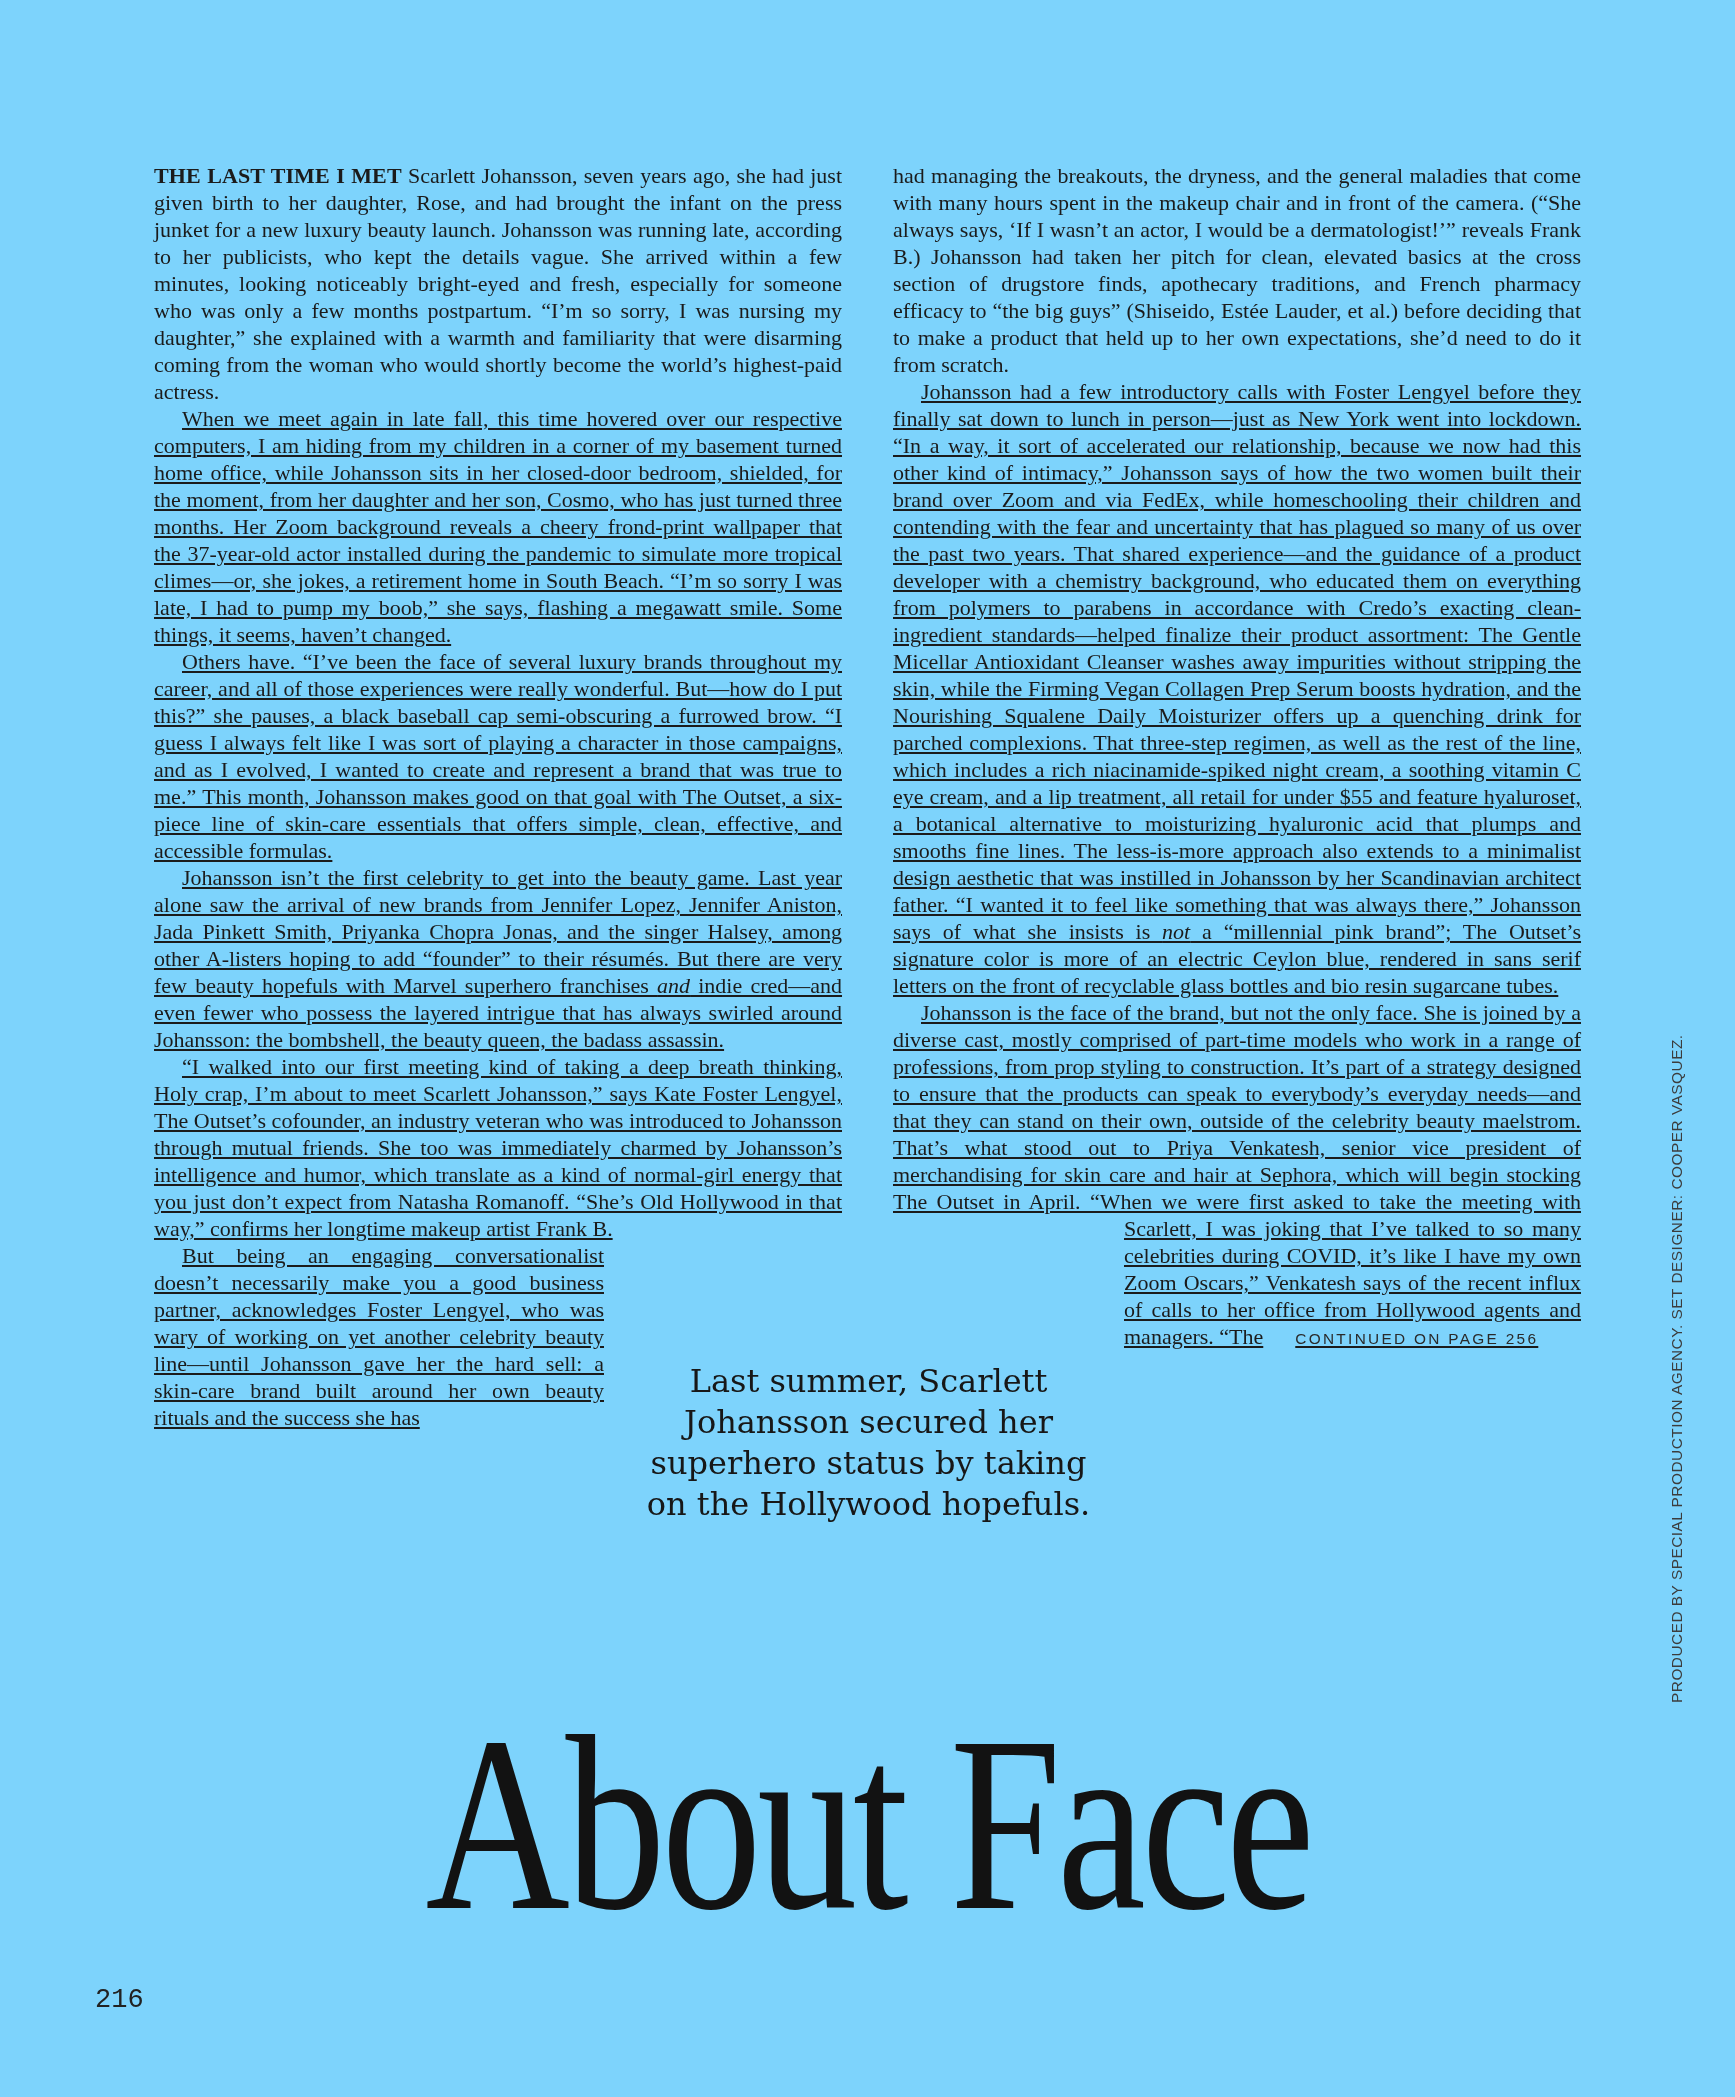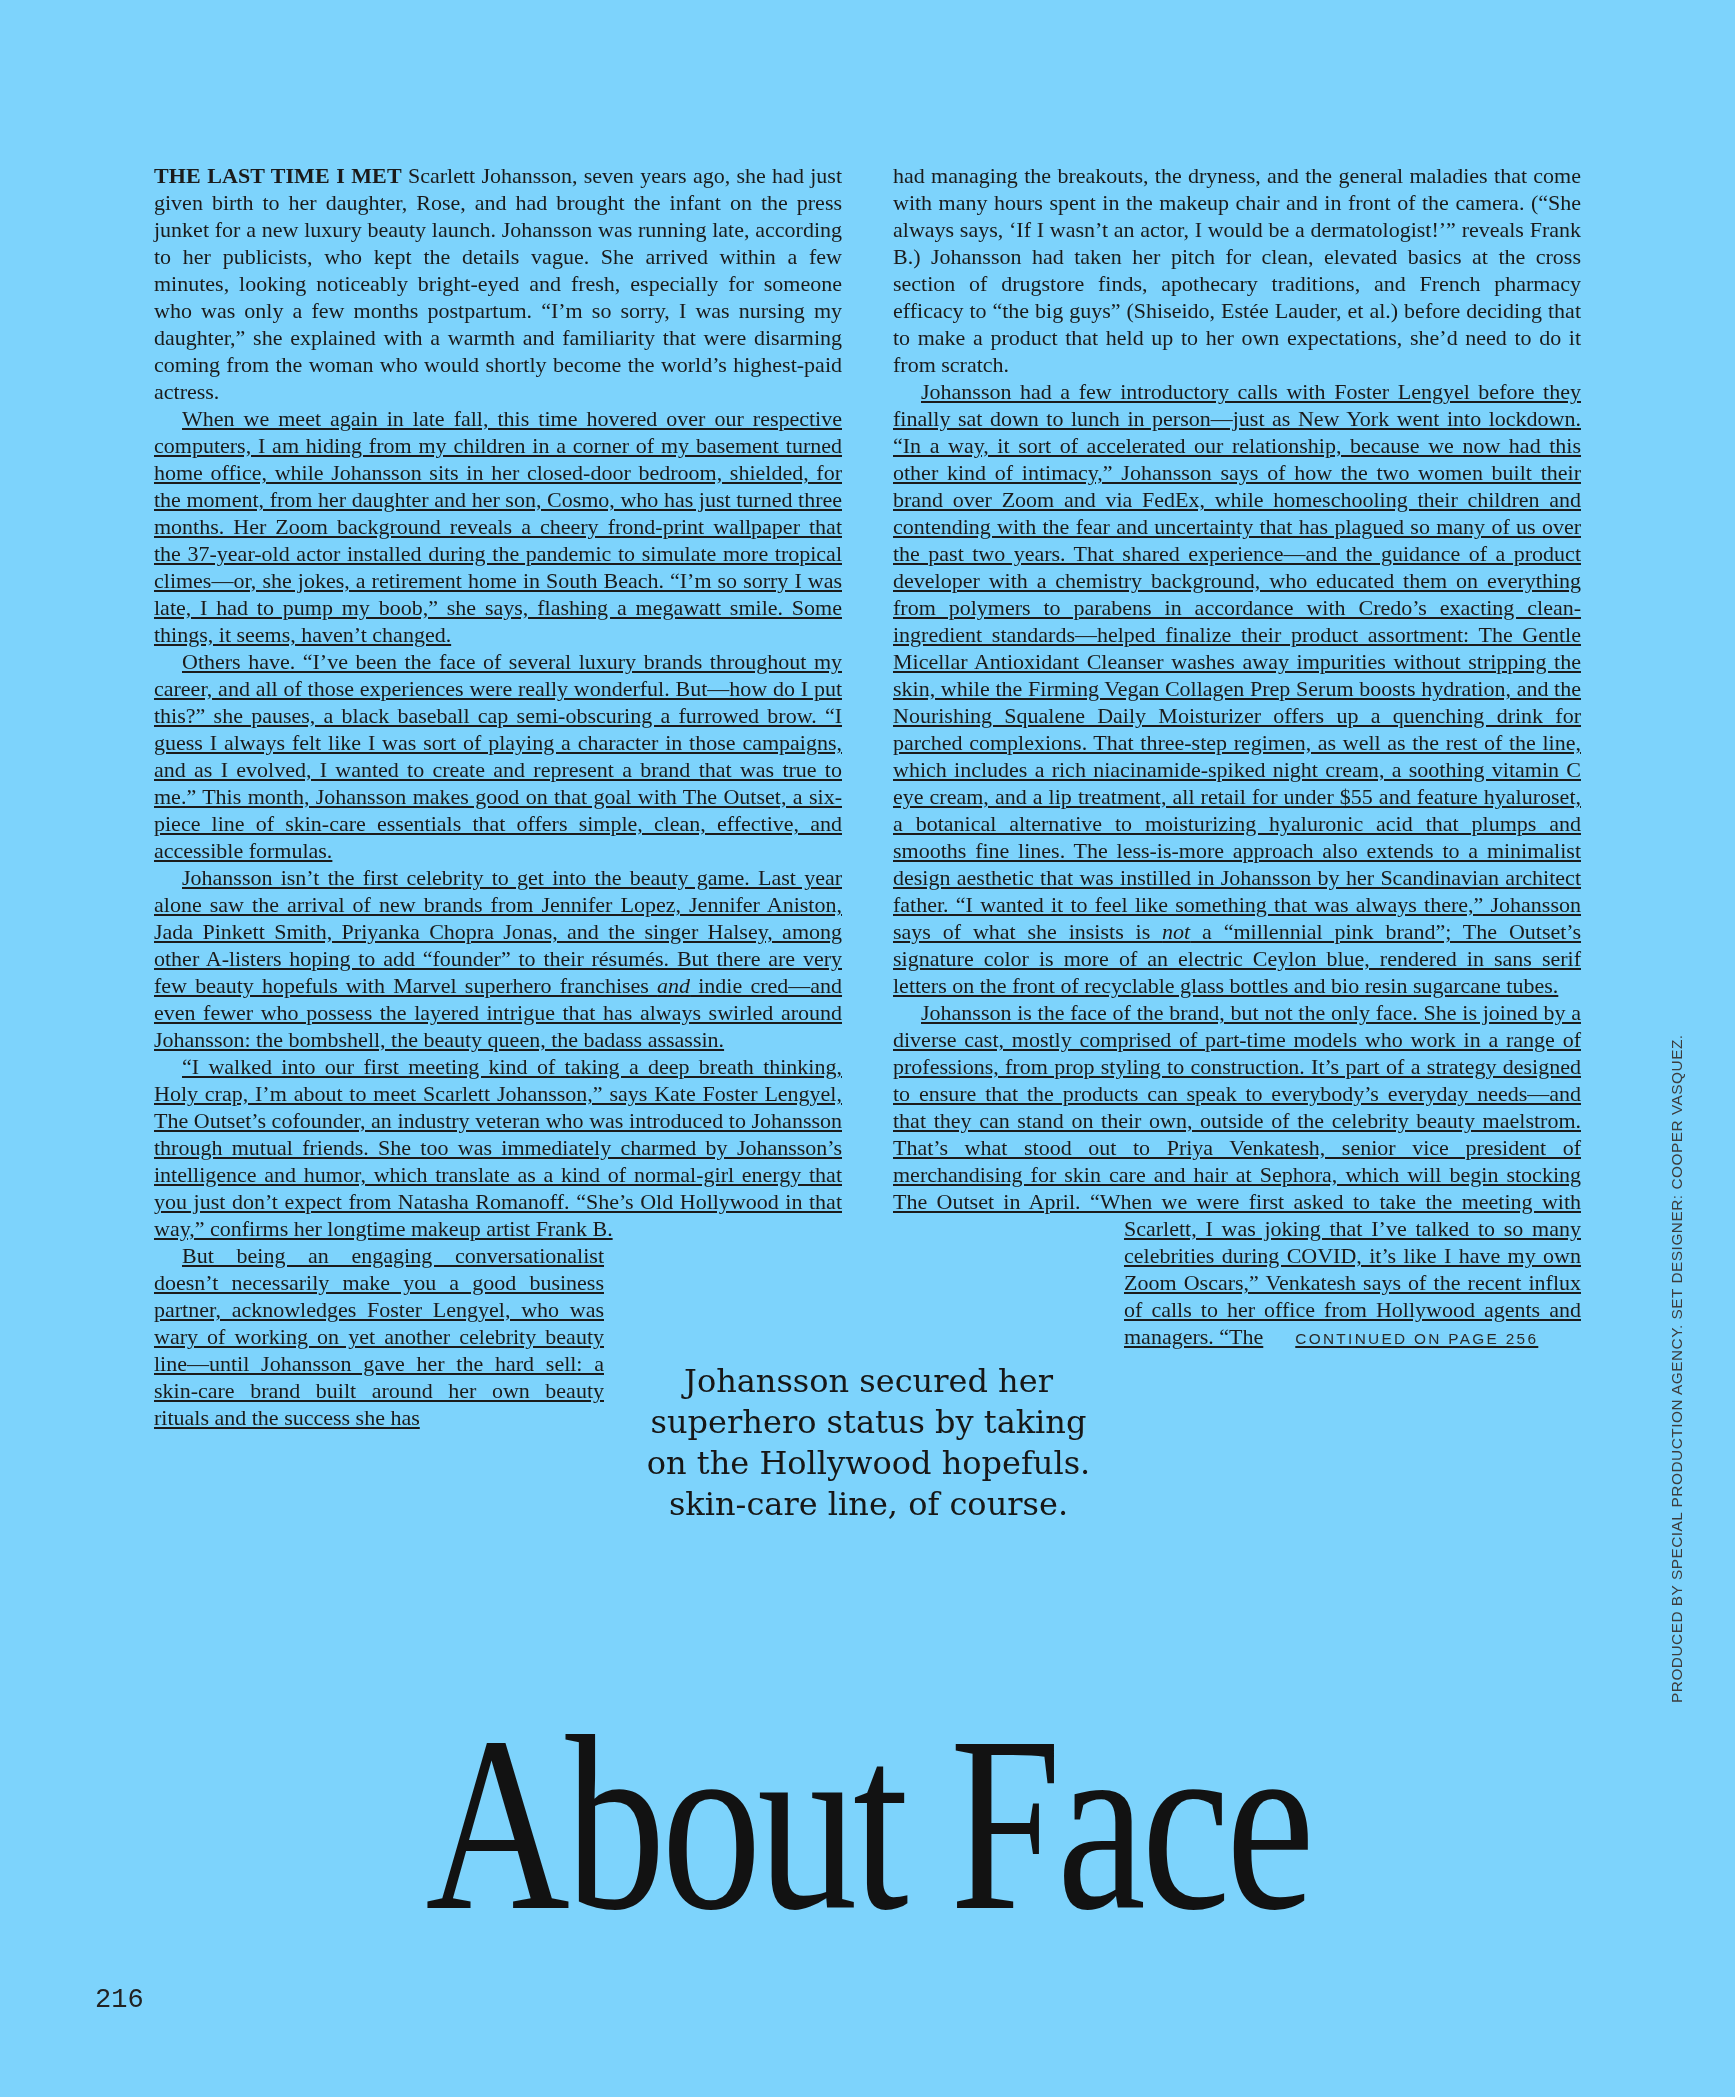--- a/index.html
+++ b/index.html
@@ -121,24 +121,24 @@
 
   <div class="col col-right">
     <div class="push-l"></div>
     <div class="notch-l"></div>
     <p>had managing the breakouts, the dryness, and the general maladies that come with many hours spent in the makeup chair and in front of the camera. (“She always says, ‘If I wasn’t an actor, I would be a dermatologist!’” reveals Frank B.) Johansson had taken her pitch for clean, elevated basics at the cross section of drugstore finds, apothecary traditions, and French pharmacy efficacy to “the big guys” (Shiseido, Estée Lauder, et al.) before deciding that to make a product that held up to her own expectations, she’d need to do it from scratch.</p>
     <p class="indent"><span>Johansson had a few introductory calls with Foster Lengyel before they finally sat down to lunch in person—just as New York went into lockdown. “In a way, it sort of accelerated our relationship, because we now had this other kind of intimacy,” Johansson says of how the two women built their brand over Zoom and via FedEx, while homeschooling their children and contending with the fear and uncertainty that has plagued so many of us over the past two years. That shared experience—and the guidance of a product developer with a chemistry background, who educated them on everything from polymers to parabens in accordance with Credo’s exacting clean-ingredient standards—helped finalize their product assortment: The Gentle Micellar Antioxidant Cleanser washes away impurities without stripping the skin, while the Firming Vegan Collagen Prep Serum boosts hydration, and the Nourishing Squalene Daily Moisturizer offers up a quenching drink for parched complexions. That three-step regimen, as well as the rest of the line, which includes a rich niacinamide-spiked night cream, a soothing vitamin C eye cream, and a lip treatment, all retail for under $55 and feature hyaluroset, a botanical alternative to moisturizing hyaluronic acid that plumps and smooths fine lines. The less-is-more approach also extends to a minimalist design aesthetic that was instilled in Johansson by her Scandinavian architect father. “I wanted it to feel like something that was always there,” Johansson says of what she insists is </span><em>not</em><span> a “millennial pink brand”; The Outset’s signature color is more of an electric Ceylon blue, rendered in sans serif letters on the front of recyclable glass bottles and bio resin sugarcane tubes.</span></p>
     <p class="indent"><span>Johansson is the face of the brand, but not the only face. She is joined by a diverse cast, mostly comprised of part-time models who work in a range of professions, from prop styling to construction. It’s part of a strategy designed to ensure that the products can speak to everybody’s everyday needs—and that they can stand on their own, outside of the celebrity beauty maelstrom. That’s what stood out to Priya Venkatesh, senior vice president of merchandising for skin care and hair at Sephora, which will begin stocking The Outset in April. “When we were first asked to take the meeting with Scarlett, I was joking that I’ve talked to so many celebrities during COVID, it’s like I have my own Zoom Oscars,” Venkatesh says of the recent influx of calls to her office from Hollywood agents and managers. “The</span><span class="continued">CONTINUED ON PAGE 256</span></p>
   </div>
 
   <div class="pull-quote">
+    <div class="pq-line">Last summer, Scarlett</div>
     <div class="pq-line">Johansson secured her</div>
     <div class="pq-line">superhero status by taking</div>
     <div class="pq-line">on the Hollywood hopefuls.</div>
-    <div class="pq-line">skin-care line, of course.</div>
   </div>
 
   <h1 class="headline">About Face</h1>
 
   <div class="folio">216</div>
 
   <div class="credit">PRODUCED BY SPECIAL PRODUCTION AGENCY. SET DESIGNER: COOPER VASQUEZ.</div>
 
 </div>
 

